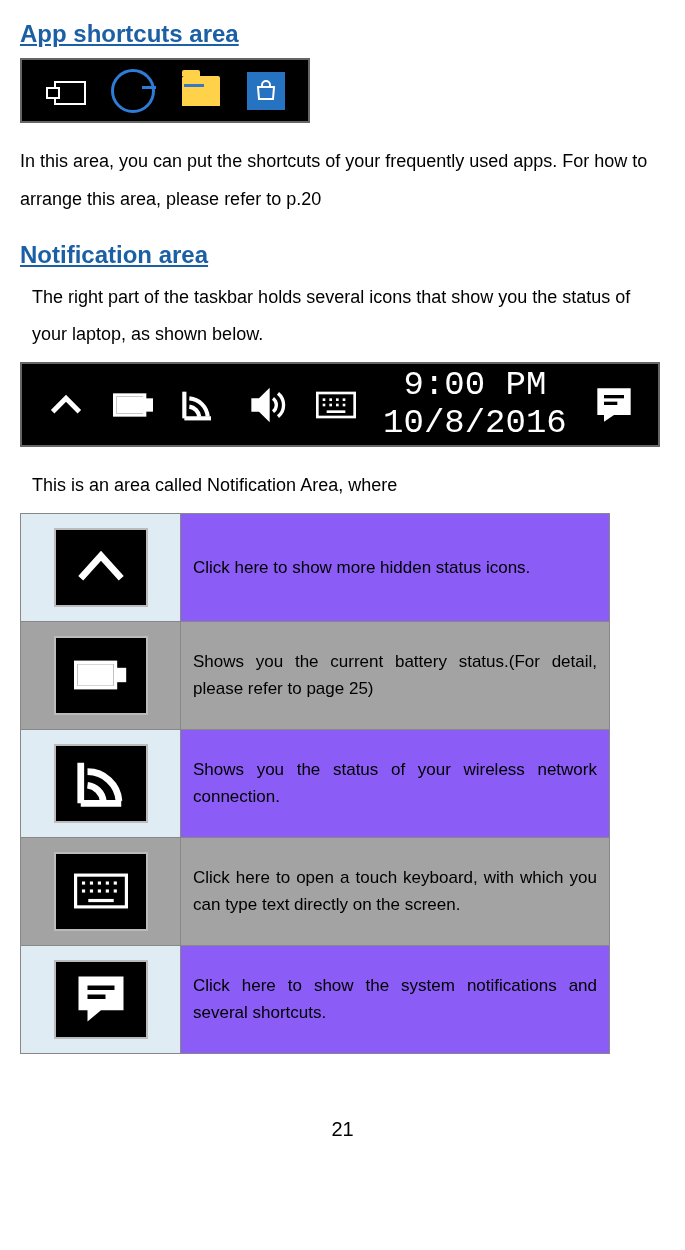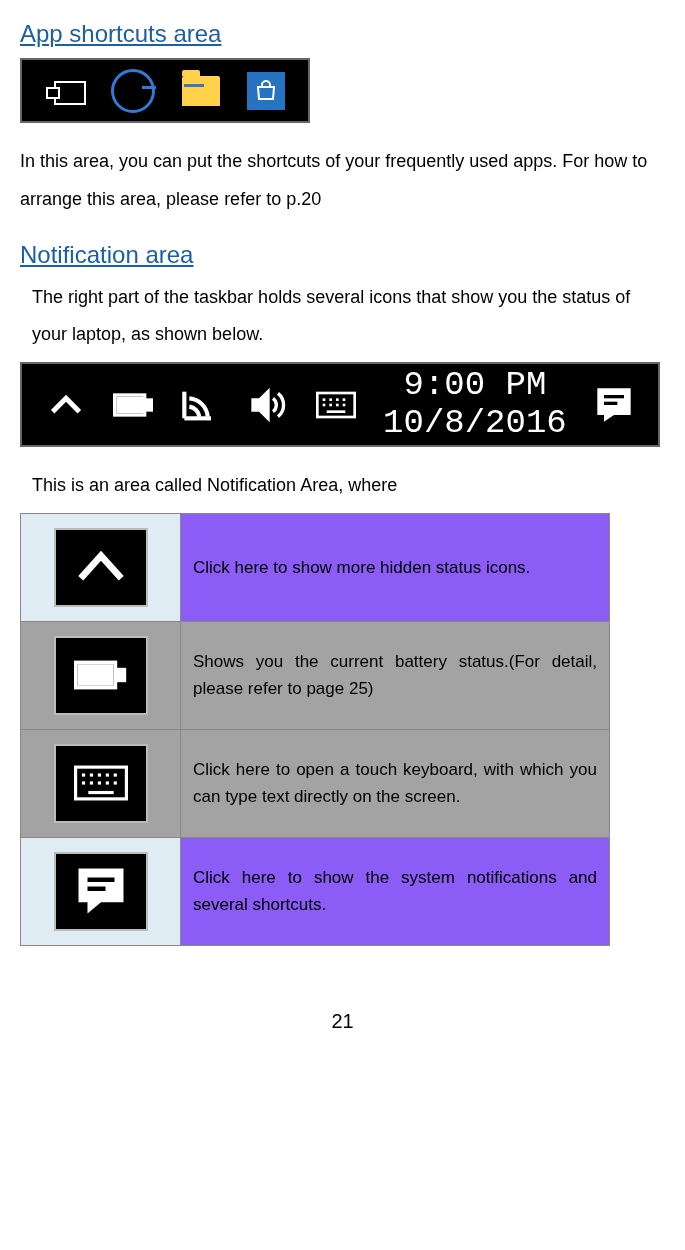--- a/index.html
+++ b/index.html
@@ -7,21 +7,21 @@
       padding: 20px 20px 40px 20px;
       font-family: Arial, sans-serif;
       font-size: 18px;
       width: 645px;
       background: white;
       color: #000;
     }
     .heading {
       color: #1b5fa5;
       font-size: 24px;
-      font-weight: normal;
+      font-weight: bold;
       text-decoration: underline;
       margin-bottom: 10px;
     }
     .figure-taskbar {
       width: 290px;
       height: 65px;
       background: #000;
       border: 2px solid #666;
       display: flex;
       align-items: center;
@@ -252,20 +252,33 @@
     <td class="icon-cell">
       <div class="icon-box">
         <svg viewBox="0 0 30 18" fill="none" stroke="#fff" stroke-width="2">
               <rect x="1" y="2" width="22" height="14"></rect>
               <rect x="24" y="6" width="4" height="6" fill="#fff"></rect>
               <rect x="3" y="4" width="18" height="10" fill="#fff"></rect>
             </svg>
       </div>
     </td>
     <td class="desc-cell">Shows you the current battery status.(For detail, please refer to page 25)</td>
+  </tr>
+  <tr class="blue">
+    <td class="icon-cell">
+      <div class="icon-box">
+        <svg viewBox="0 0 24 24" fill="none" stroke="#fff" stroke-width="3">
+          <path d="M3 21 L3 3"></path>
+          <path d="M3 21 L21 21"></path>
+          <path d="M6 7 A14 14 0 0 1 20 20"></path>
+          <path d="M6 13 A8 8 0 0 1 13 20"></path>
+        </svg>
+      </div>
+    </td>
+    <td class="desc-cell">Shows you the status of your wireless network connection.</td>
   </tr>
   <tr class="white">
     <td class="icon-cell">
       <div class="icon-box">
         <svg viewBox="0 0 34 22" fill="none" stroke="#fff" stroke-width="2">
           <rect x="1" y="1" width="32" height="20"></rect>
           <line x1="5" y1="6" x2="7" y2="6"></line>
               <line x1="10" y1="6" x2="12" y2="6"></line>
               <line x1="15" y1="6" x2="17" y2="6"></line>
               <line x1="20" y1="6" x2="22" y2="6"></line>

